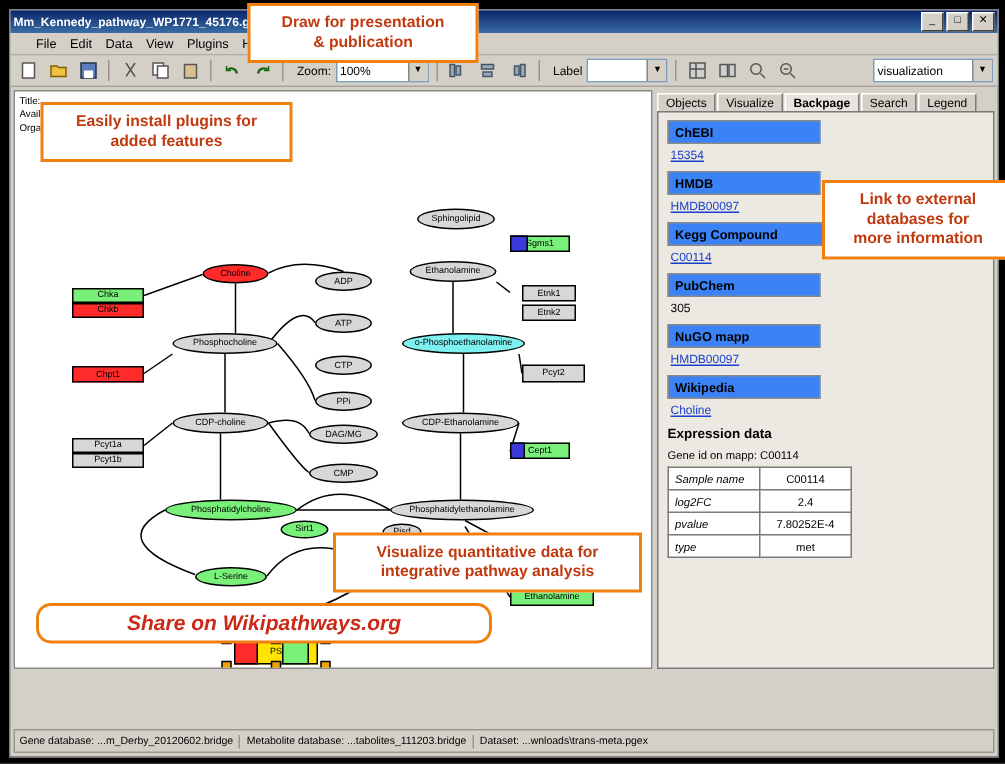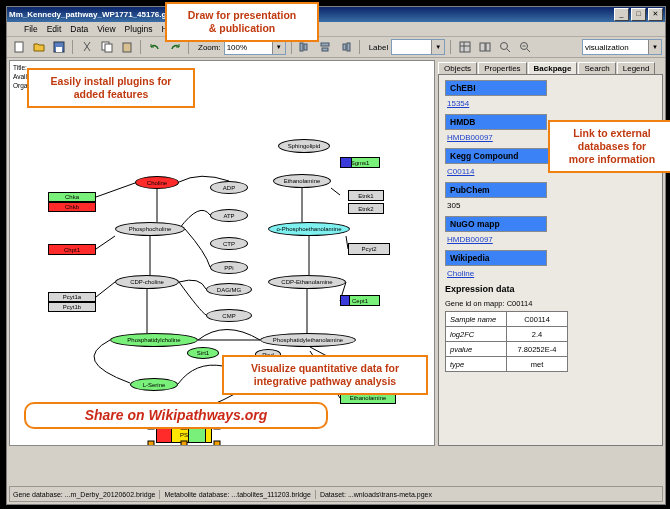--- a/index.html
+++ b/index.html
@@ -280,21 +280,21 @@
             <rect x="204" y="380" width="6" height="6"></rect>
           <rect x="171" y="362" width="6" height="6"></rect>
             <rect x="171" y="380" width="6" height="6"></rect>
         </g>
       </svg>
     </div>
 
     <div class="rightpane">
       <div class="tabstrip">
         <div class="tab">Objects</div>
-        <div class="tab">Properties</div>
+        <div class="tab">Visualize</div>
         <div class="tab active">Backpage</div>
         <div class="tab">Search</div>
         <div class="tab">Legend</div>
       </div>
       <div class="panel">
         <div class="fieldbox">ChEBI</div>
         <a class="link" href="#">15354</a>
 
         <div class="fieldbox">HMDB</div>
         <a class="link" href="#">HMDB00097</a>

